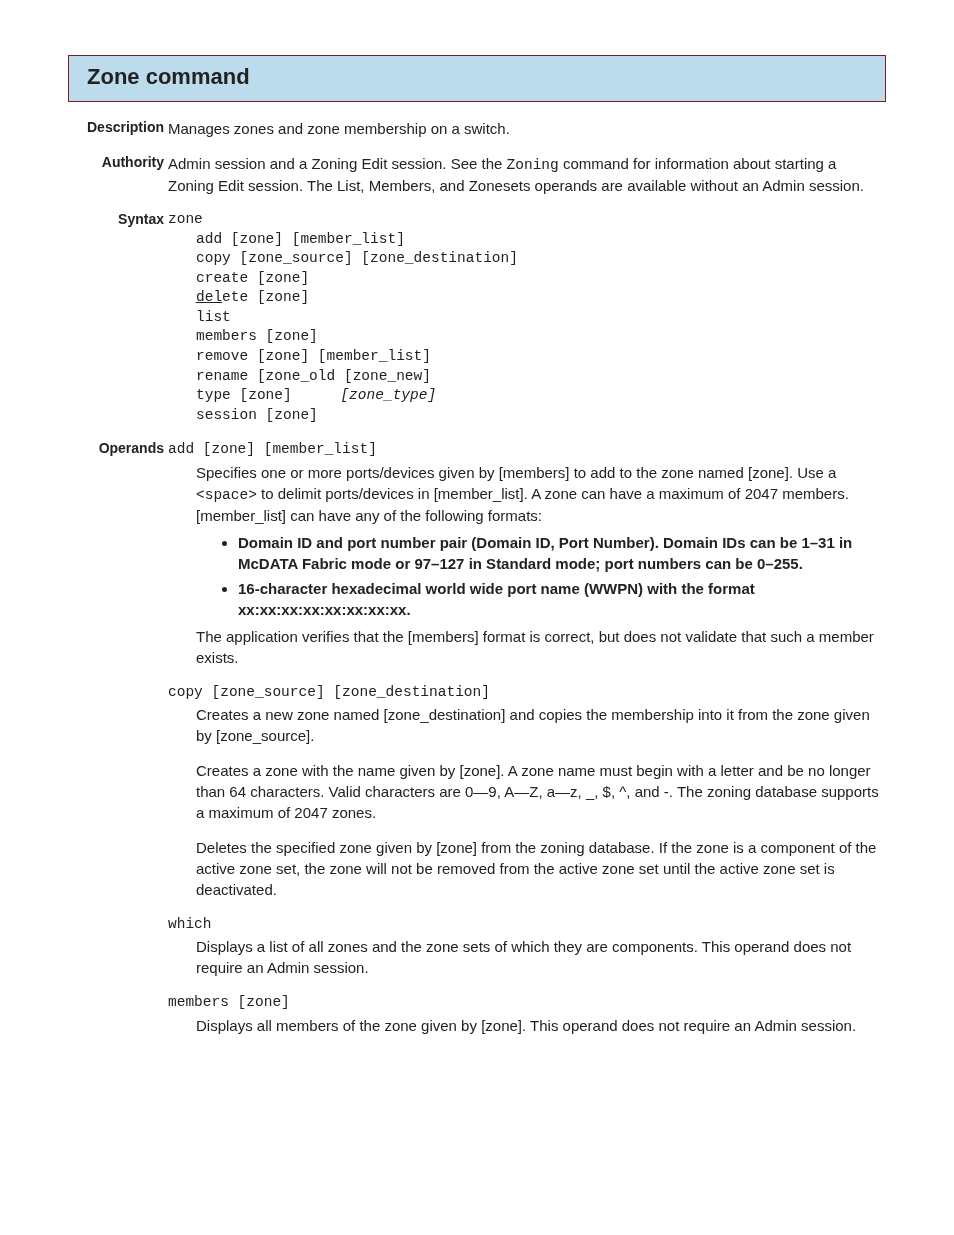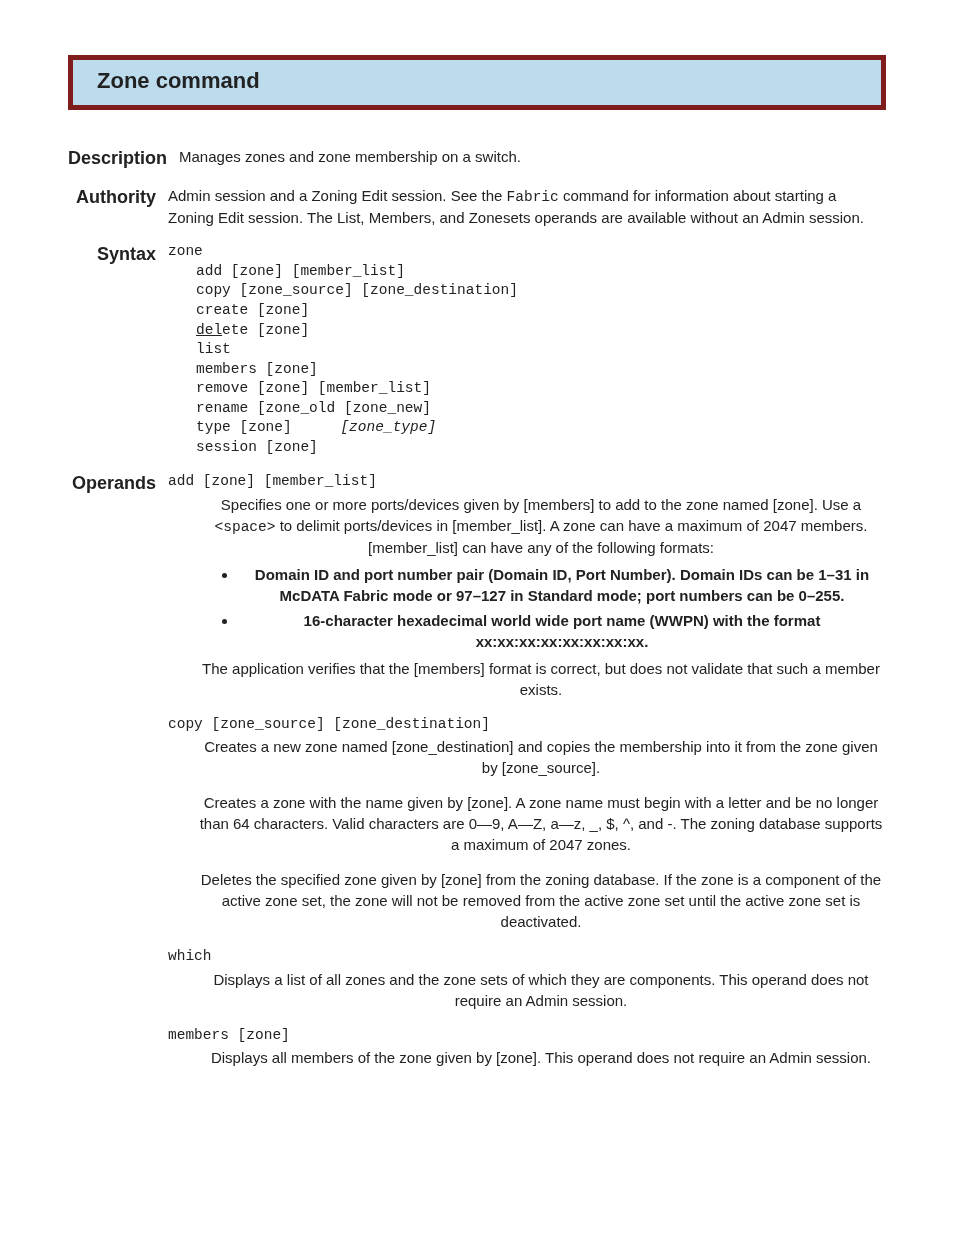--- a/index.html
+++ b/index.html
@@ -8,39 +8,39 @@
     font-size: 15px;
     line-height: 1.4;
     color: #222;
     background: #fff;
     width: 954px;
     margin: 0 auto;
     padding: 55px 68px 40px 68px;
   }
   .title-bar {
     background: #bcdcee;
-    border: 5px solid #7f1d1d;
-    padding: 6px 10px 8px 24px;
-    margin-bottom: 36px;
+    border: 1px solid #7f1d1d;
+    padding: 6px 10px 8px 18px;
+    margin-bottom: 16px;
   }
   .title-bar h1 {
     font-size: 22px;
     font-weight: bold;
     color: #222;
   }
   .entry {
     display: flex;
     margin-bottom: 14px;
   }
   .label-col {
     flex: 0 0 100px;
     text-align: right;
-    padding-right: 12px;
+    padding-right: 4px;
     font-weight: bold;
-    font-size: 18px;
+    font-size: 14px;
   }
   .body-col {
     flex: 1;
   }
   .mono {
     font-family: "Courier New", Courier, monospace;
     font-size: 14.5px;
   }
   .syntax-block {
     white-space: pre;
@@ -53,21 +53,20 @@
     margin-bottom: 14px;
   }
   .op-head {
     font-family: "Courier New", Courier, monospace;
     font-size: 14.5px;
     margin-bottom: 2px;
   }
   .op-head .ul { text-decoration: underline; }
   .op-desc {
     padding-left: 28px;
-    text-align: center;
   }
   ul.bullets {
     list-style: disc;
     padding-left: 42px;
     margin: 6px 0;
     font-weight: bold;
   }
   ul.bullets li { margin-bottom: 4px; }
   .para { margin-bottom: 6px; }
   .after-list { margin-top: 6px; }
@@ -91,21 +90,21 @@
 </div>
 
 <div class="entry">
   <div class="label-col">Description</div>
   <div class="body-col">Manages zones and zone membership on a switch.</div>
 </div>
 
 <div class="entry">
   <div class="label-col">Authority</div>
   <div class="body-col">
-    <span>Admin session and a Zoning Edit session. See the </span><span class="mono">Fabric</span><span> command for information about starting a Zoning Edit session. The List, Members, and Zonesets operands are available without an Admin session.</span>
+    <span>Admin session and a Zoning Edit session. See the </span><span class="mono">Zoning</span><span> command for information about starting a Zoning Edit session. The List, Members, and Zonesets operands are available without an Admin session.</span>
   </div>
 </div>
 
 <div class="entry">
   <div class="label-col">Syntax</div>
   <div class="body-col mono syntax-block"><span>zone</span>
 <div class="syntax-indent"><span>add [zone] [member_list]
 copy [zone_source] [zone_destination]
 create [zone]</span>
 <span class="ul">del</span><span>ete [zone]</span>

